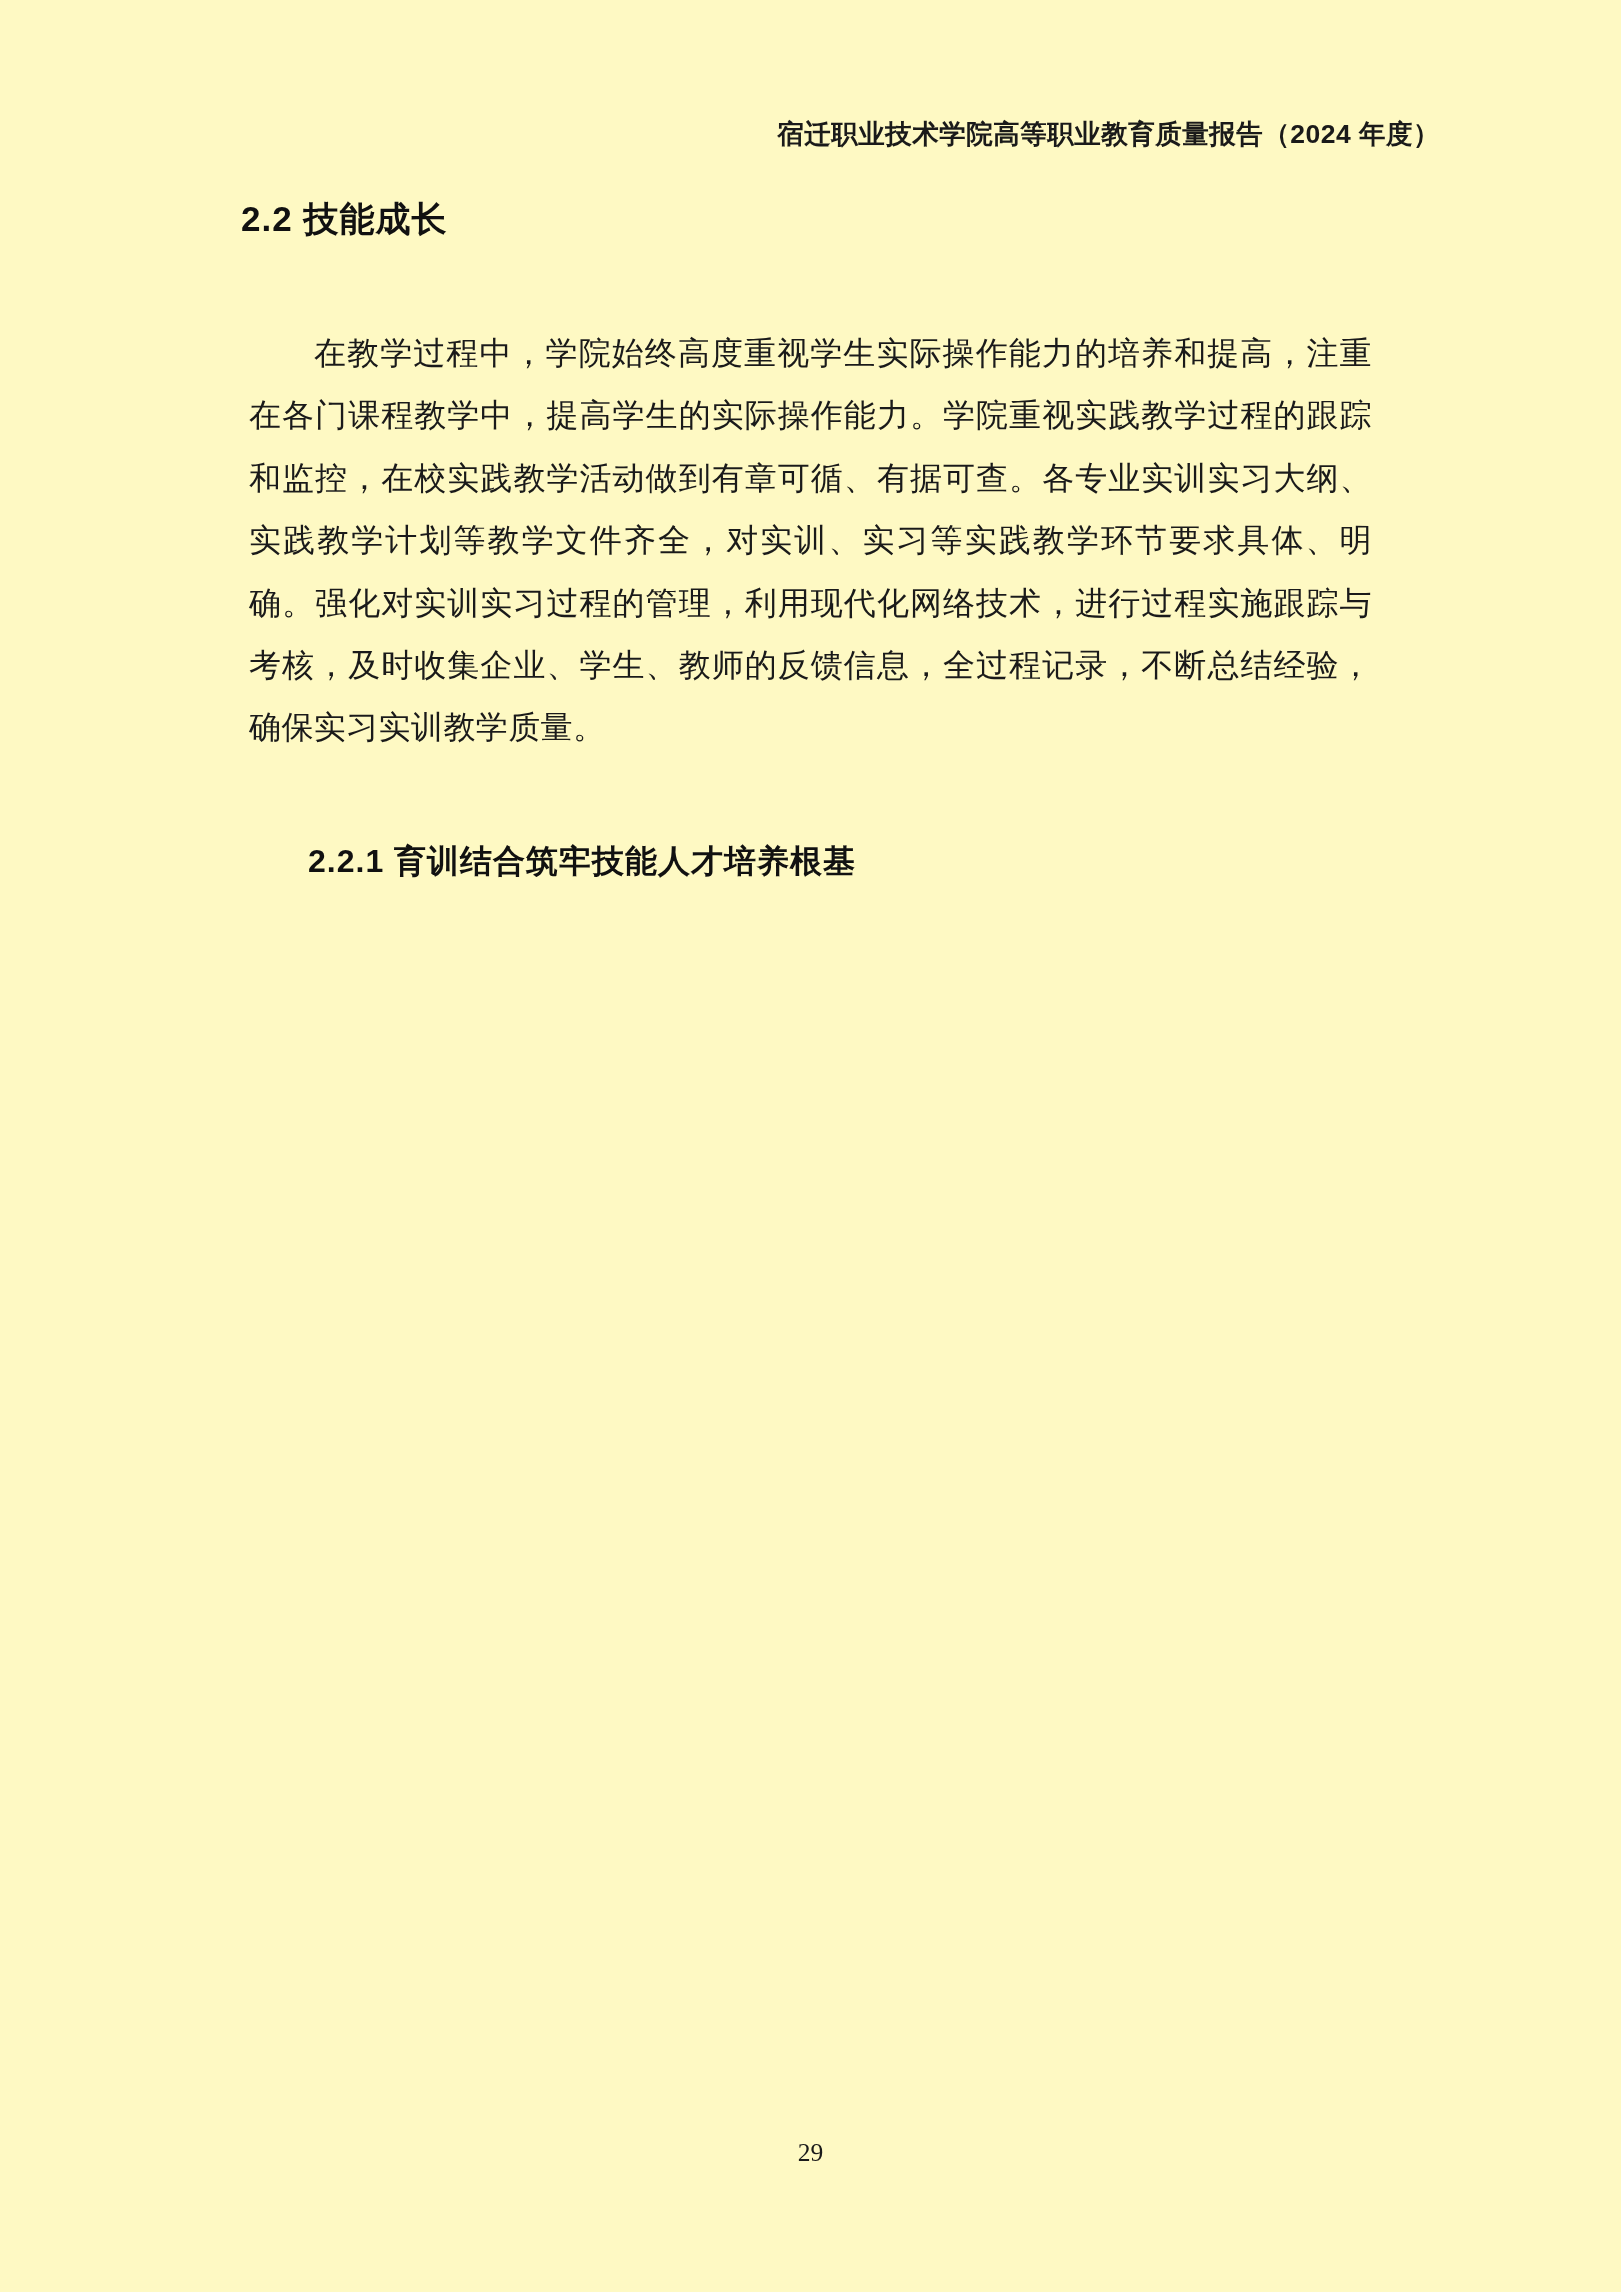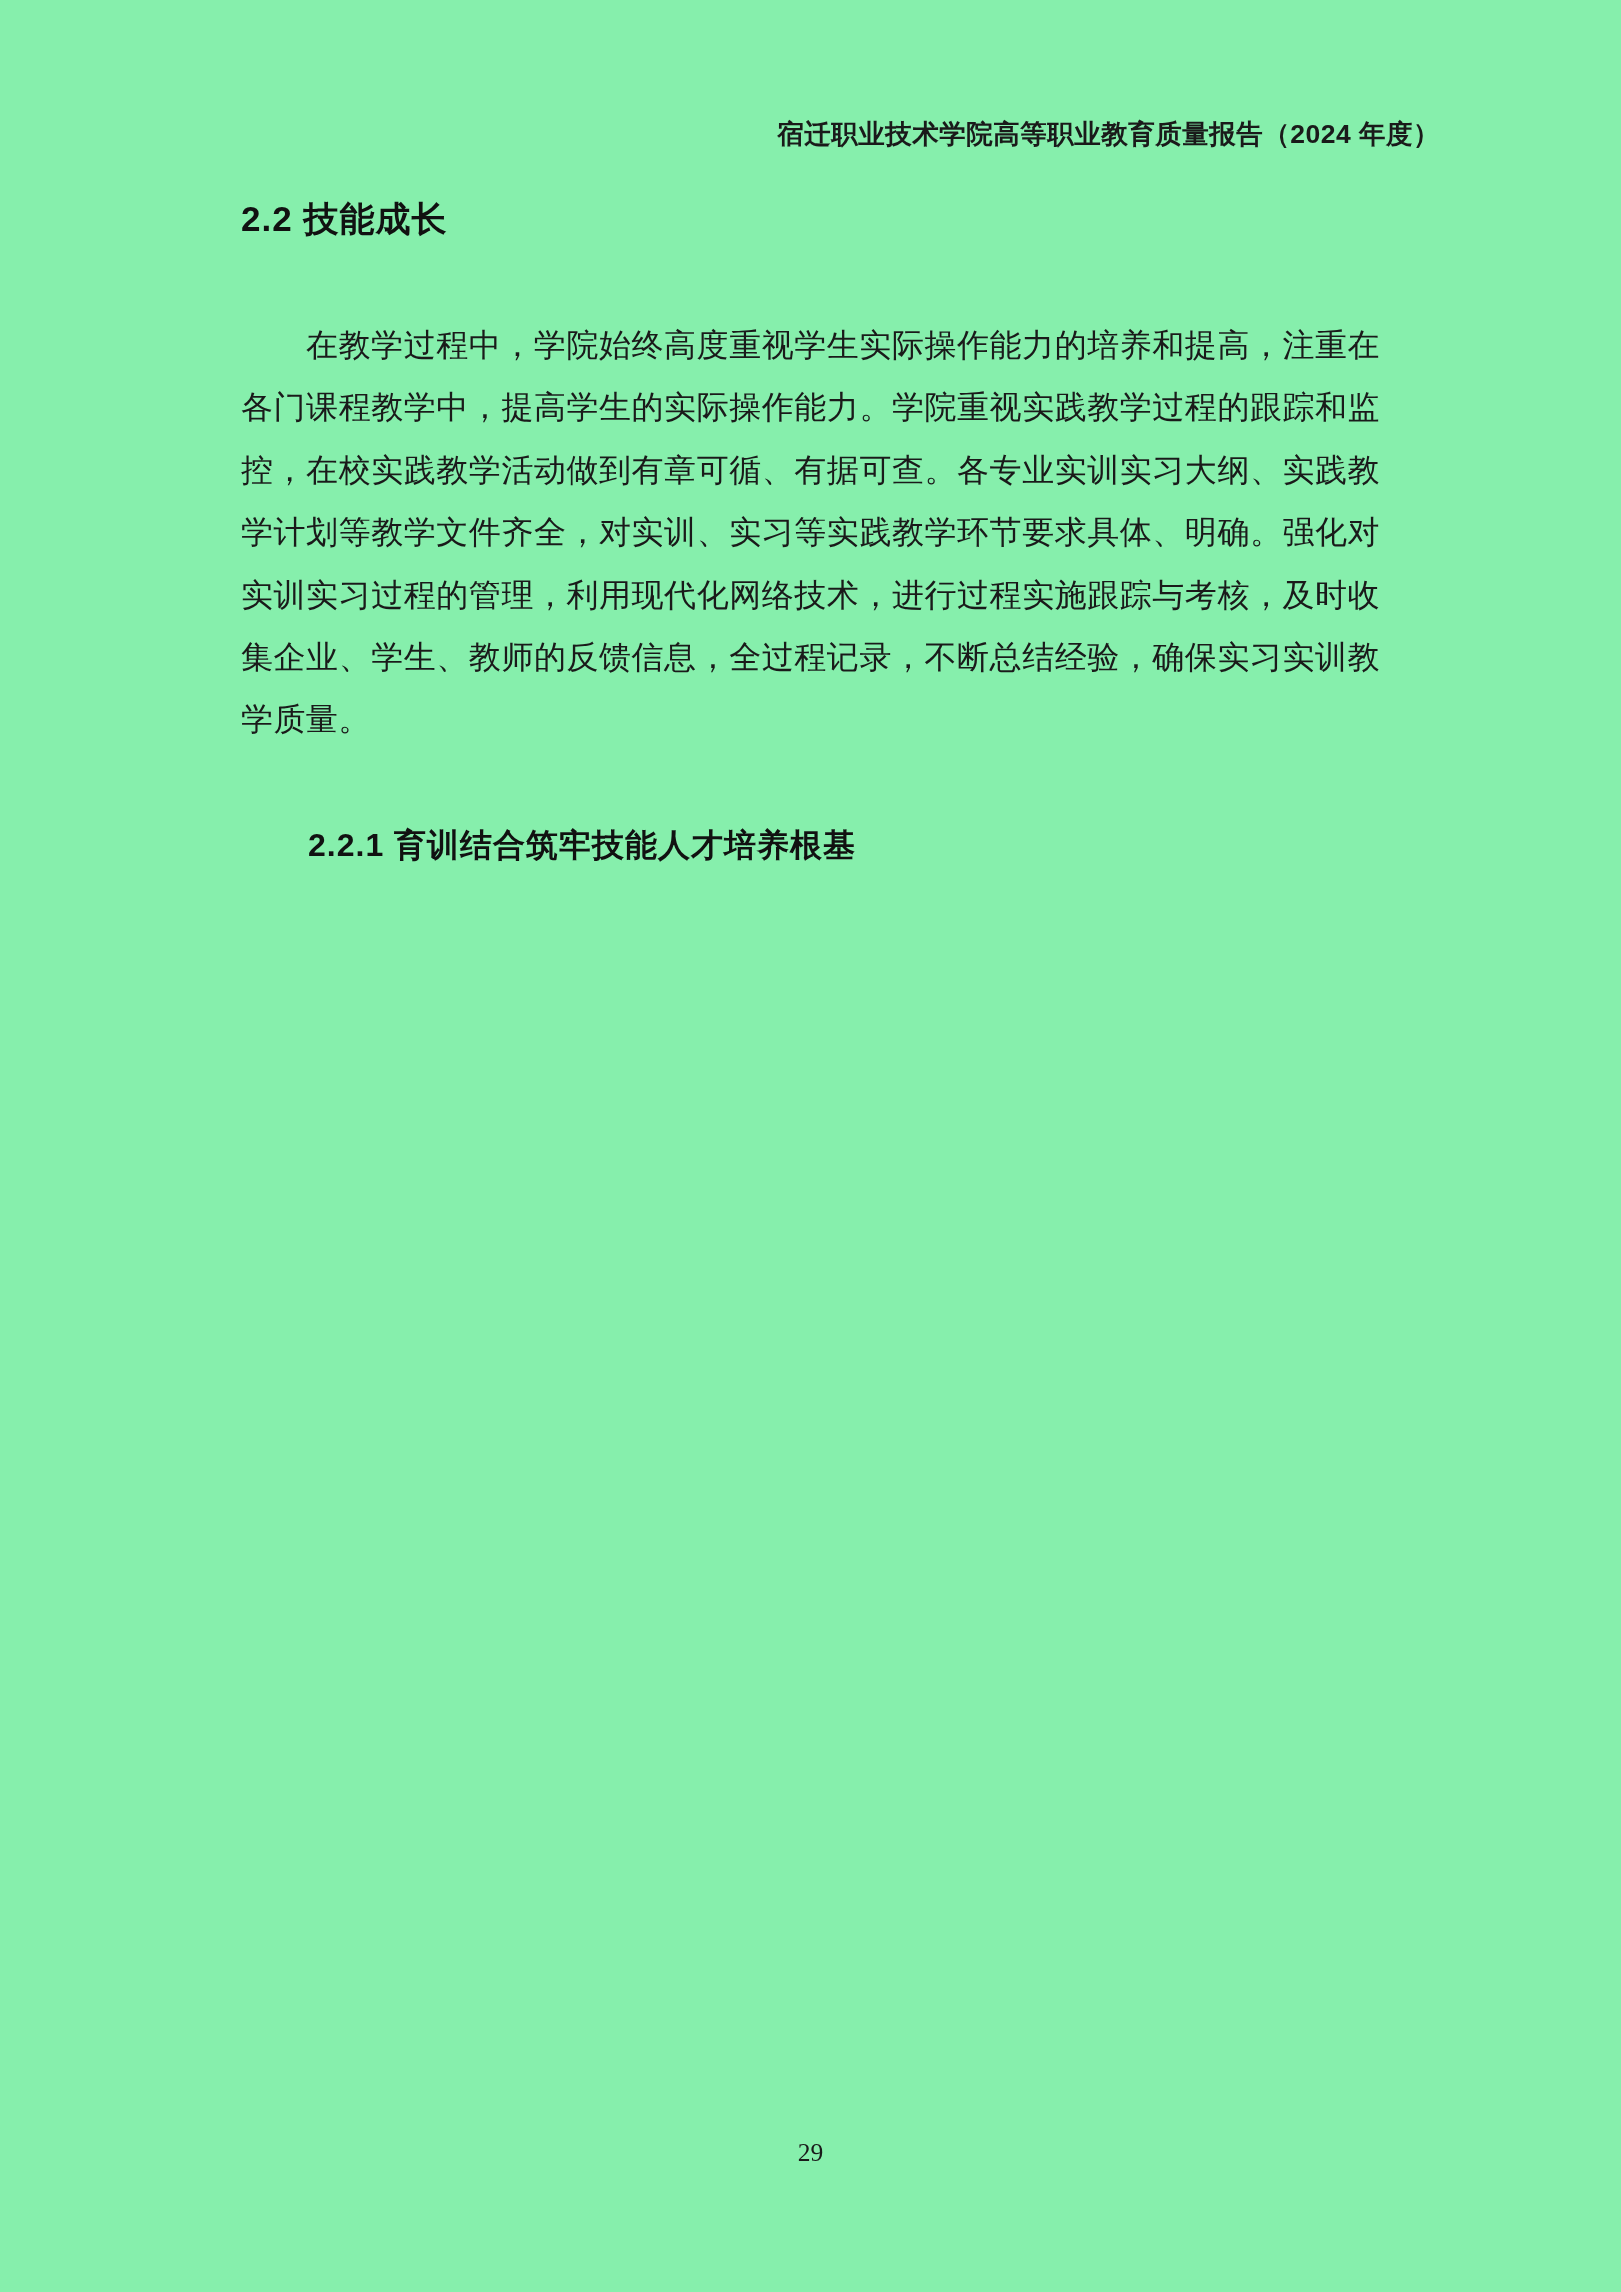--- a/index.html
+++ b/index.html
@@ -5,21 +5,21 @@
   html, body {
     margin: 0;
     padding: 0;
     background: #ffffff;
   }
   .page {
     position: relative;
     width: 1621px;
     height: 2293px;
     margin: 0 auto;
-    background: #86efac;
+    background: #fef9c3;
     font-family: "Liberation Serif", "DejaVu Serif", serif;
     color: #1a1a1a;
     box-sizing: border-box;
     overflow: hidden;
   }
   .header {
     position: absolute;
     top: 116px;
     right: 181px;
     font-family: "Liberation Sans", "DejaVu Sans", sans-serif;
@@ -51,21 +51,21 @@
     padding-left: 55px;
     letter-spacing: 1px;
     color: #111;
   }
   p.body-text {
     font-size: 32px;
     line-height: 1.95;
     text-align: justify;
     text-justify: inter-ideograph;
     text-indent: 65px;
-    margin: 0;
+    margin: 8px;
     color: #1a1a1a;
     letter-spacing: 0.4px;
   }
   .gap-after-title { height: 63px; }
   .gap-after-para { height: 61px; }
   .gap-after-sub { height: 51px; }
   .page-number {
     position: absolute;
     bottom: 125px;
     left: 0;

